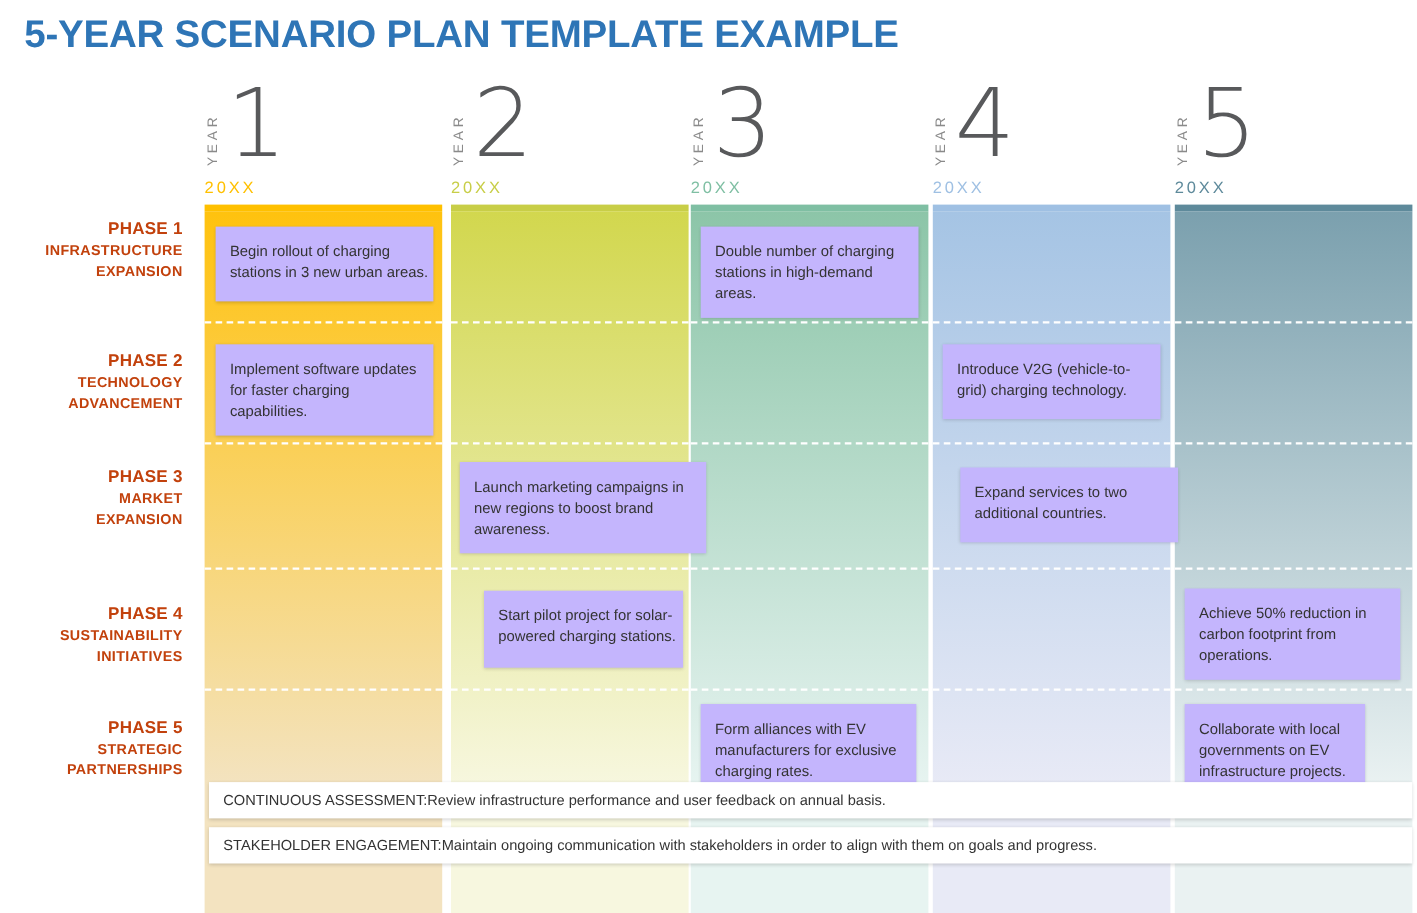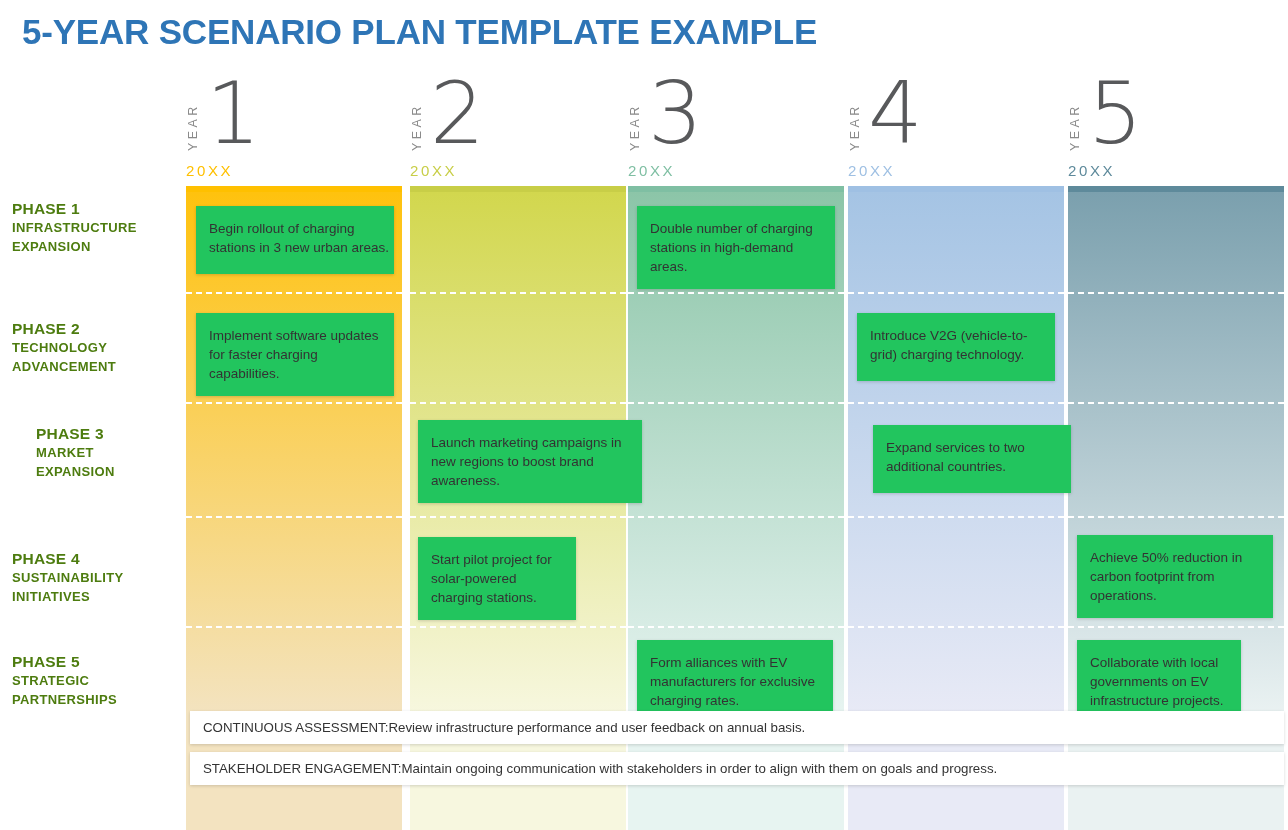--- a/index.html
+++ b/index.html
@@ -38,30 +38,30 @@
   .col-bar { position:absolute; top:0; left:0; right:0; height:6px; }
   .col-fill { position:absolute; top:6px; left:0; right:0; bottom:0; }
 
   .divider {
     position:absolute; height:0; left:0; right:0;
     border-top:2px dashed #ffffff;
   }
 
   
   .card {
-    position:absolute; background:#22c55e;
+    position:absolute; background:#c4b5fd;
     box-shadow:0 1px 3px rgba(0,0,0,0.17);
     padding:13px 4px 13px 13px;
     font-size:13.5px; line-height:1.42; color:#333333;
   }
 
   
   .phase {
-    position:absolute; left:12px; width:176px;
-    text-align:left; padding-right:10px; color:#4d7c0f;
+    position:absolute; left:0; width:176px;
+    text-align:right; padding-right:10px; color:#c2410c;
   }
   .phase-title { font-size:15.5px; font-weight:bold; letter-spacing:0.2px; }
   .phase-sub {
     font-size:13px; font-weight:bold; letter-spacing:0.35px;
     line-height:1.45; margin-top:1px;
   }
 
   
   .banner {
     position:absolute; left:190px; width:1094px;
@@ -187,21 +187,21 @@
 <div class="phase" style="top: 653px;">
     <div class="phase-title">PHASE 5</div>
     <div class="phase-sub">
       <div>STRATEGIC</div>
       <div>PARTNERSHIPS</div>
     </div>
   </div>
 <div class="card" style="left: 196px; top: 206px; width: 198px; min-height: 68px;">Begin rollout of charging stations in 3 new urban areas.</div>
 <div class="card" style="left: 196px; top: 313px; width: 198px; min-height: 72px;">Implement software updates for faster charging capabilities.</div>
 <div class="card" style="left: 418px; top: 420px; width: 224px; min-height: 74px;">Launch marketing campaigns in new regions to boost brand awareness.</div>
-<div class="card" style="left: 418px; top: 537px; width: 158px; min-height: 70px;">Start pilot project for solar-powered charging stations.</div>
+<div class="card" style="left: 440px; top: 537px; width: 181px; min-height: 70px;">Start pilot project for solar-powered charging stations.</div>
 <div class="card" style="left: 637px; top: 206px; width: 198px; min-height: 68px;">Double number of charging stations in high-demand areas.</div>
 <div class="card" style="left: 637px; top: 640px; width: 196px; min-height: 55px;">Form alliances with EV manufacturers for exclusive charging rates.</div>
 <div class="card" style="left: 857px; top: 313px; width: 198px; min-height: 68px;">Introduce V2G (vehicle-to-grid) charging technology.</div>
 <div class="card" style="left: 857px; top: 425px; width: 198px; min-height: 68px; margin-left: 16px;">Expand services to two additional countries.</div>
 <div class="card" style="left: 1077px; top: 535px; width: 196px; min-height: 72px;">Achieve 50% reduction in carbon footprint from operations.</div>
 <div class="card" style="left: 1077px; top: 640px; width: 164px; min-height: 62px;">Collaborate with local governments on EV infrastructure projects.</div>
 <div class="banner" style="top: 711px; height: 33px;">
     <span>CONTINUOUS ASSESSMENT:</span>
     <span> Review infrastructure performance and user feedback on annual basis.</span>
   </div>

